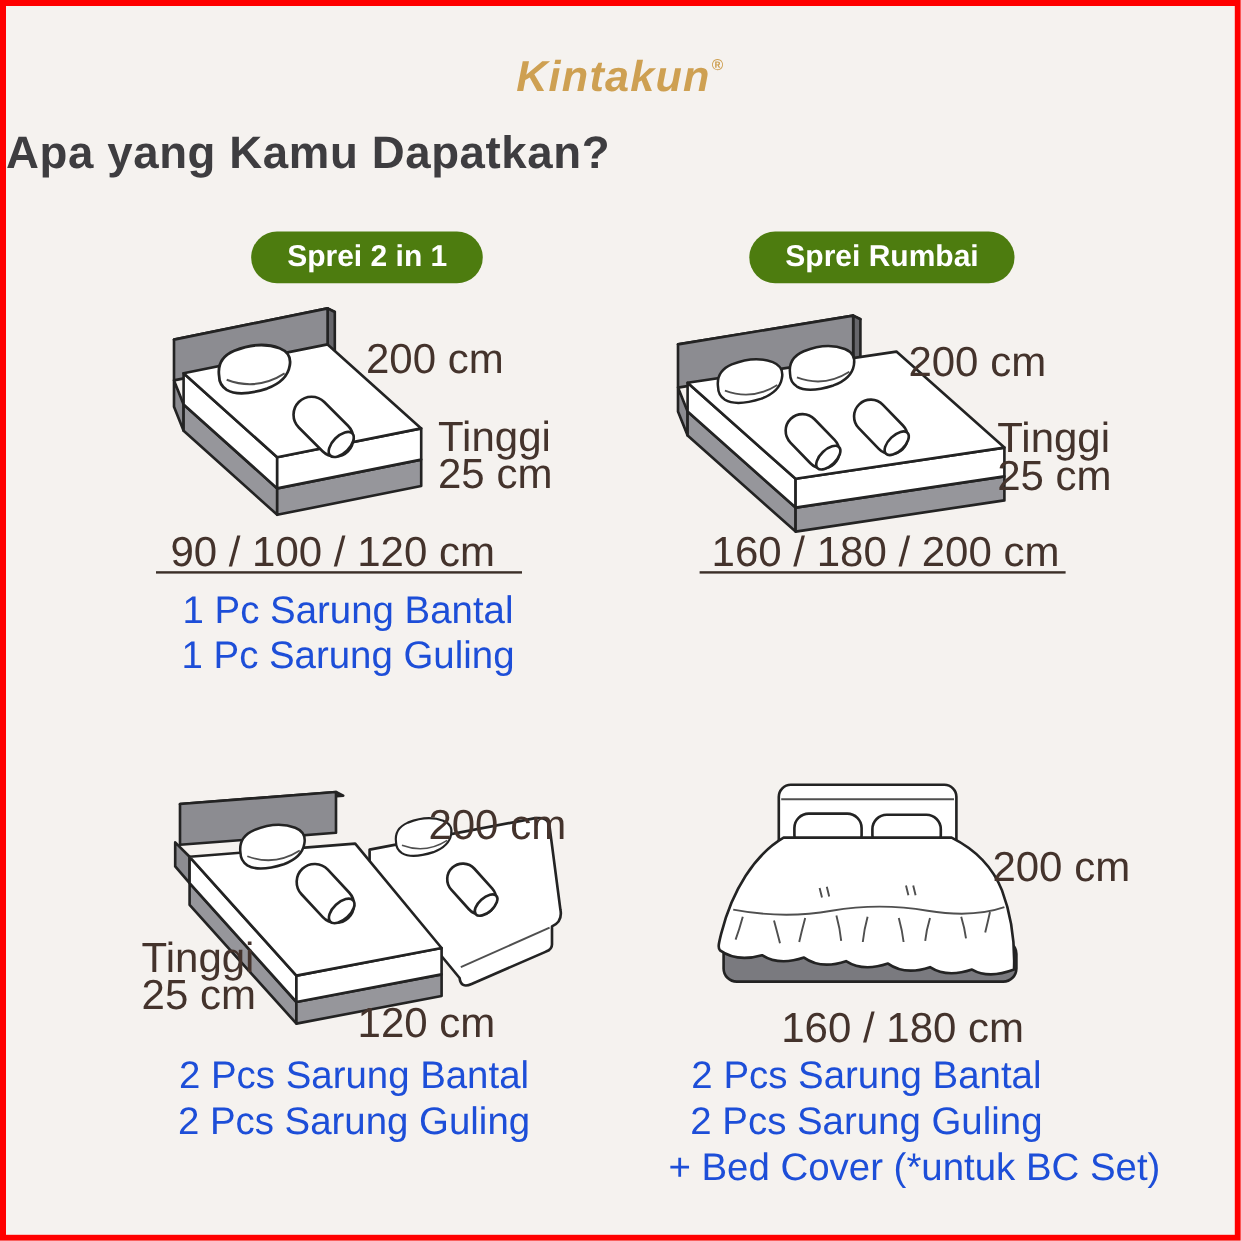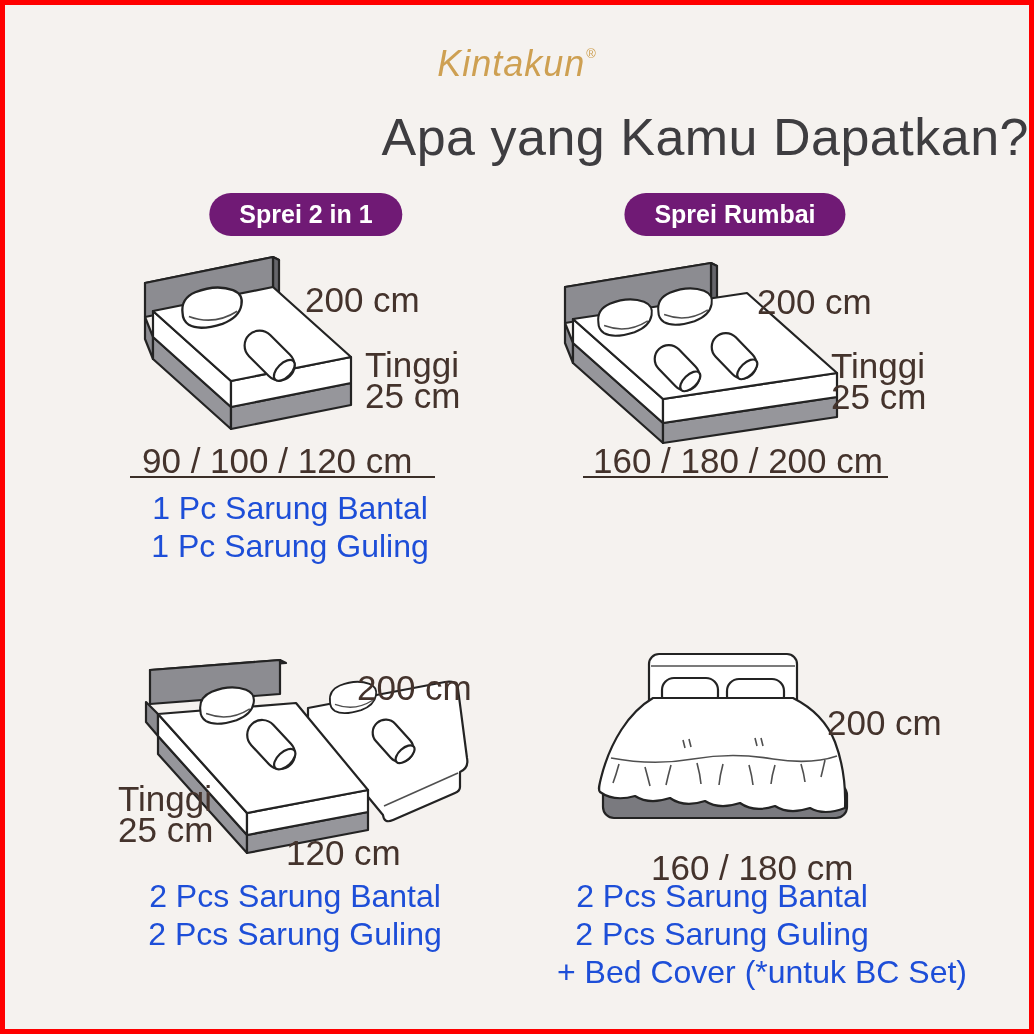--- a/index.html
+++ b/index.html
@@ -9,32 +9,32 @@
     background:#F5F2EF;
     border:5px solid #FF0000;
     box-sizing:border-box;
     overflow:hidden;
     font-family:"Liberation Sans", sans-serif;
     color:#44332C;
   }
   .abs{position:absolute;}
   .logo{
     top:38px;left:0;width:1024px;text-align:center;
-    font-size:36px;font-weight:normal;font-style:italic;
+    font-size:36px;font-weight:bold;font-style:italic;
     color:#CEA052;letter-spacing:1px;
   }
   .logo sup{font-size:13px;font-style:normal;vertical-align:18px;margin-left:1px;}
   .heading{
-    top:102px;left:0;width:1024px;text-align:right;
-    font-size:52px;font-weight:normal;color:#3E3D40;letter-spacing:0.5px;
+    top:102px;left:0;width:1024px;text-align:left;
+    font-size:38px;font-weight:bold;color:#3E3D40;letter-spacing:0.5px;
   }
   .badge{
     top:188px;
     transform:translateX(-50%);
-    background:#701a75;color:#FFFFFF;
+    background:#4d7c0f;color:#FFFFFF;
     font-size:25px;font-weight:bold;
     padding:7px 30px;border-radius:24px;
     white-space:nowrap;
   }
   .label{font-size:35px;line-height:31px;color:#44332C;white-space:nowrap;}
   .divider{border-top:2px solid #3B2F28;height:0;}
   .items{font-size:32px;line-height:38px;text-align:center;color:#1d4ed8;white-space:nowrap;}
   .italic{}
   svg{display:block;}
   .outl{stroke:#232323;stroke-width:2.2;stroke-linejoin:round;stroke-linecap:round;}
@@ -167,21 +167,21 @@
     <g transform="translate(152,74) rotate(47)">
       <rect class="outl white" x="0" y="-15" width="56" height="30" rx="15"></rect>
       <ellipse class="outl white" cx="48" cy="0" rx="7" ry="13"></ellipse>
     </g>
   </svg>
   <div class="abs label" style="left:352px;top:667px;width:110px;text-align:center;">200 cm</div>
   <div class="abs label" style="left:113px;top:778px;width:90px;text-align:left;">
     <div>Tinggi</div>
     <div>25 cm</div>
   </div>
-  <div class="abs label" style="left:281px;top:832px;width:104px;text-align:right;">120 cm</div>
+  <div class="abs label" style="left:293px;top:832px;width:104px;text-align:right;">120 cm</div>
   <div class="abs items" style="left:130px;top:872px;width:320px;">
     <div>2 Pcs Sarung Bantal</div>
     <div>2 Pcs Sarung Guling</div>
   </div>
 
   <svg class="abs" style="left:578px;top:633px;" width="290" height="202" viewBox="0 0 290 202">
 
     <rect class="outl white" x="66" y="16" width="148" height="70" rx="10"></rect>
     <path class="thin" d="M 68,28 L 212,28"></path>
 
@@ -197,20 +197,20 @@
       C 263,144 258,120 252,104
       C 244,84 230,70 210,60 Z"></path>
 
     <path class="thin" d="M 28,120 Q 70,128 110,121 Q 150,114 190,121 Q 228,127 254,118"></path>
 
     <path class="thin" d="M 36,126 q -3,11 -6,19 M 62,129 q 3,11 5,19 M 88,127 q -3,11 -5,20 M 114,125 q 3,11 4,21 M 140,126 q -3,11 -4,21 M 166,127 q 3,11 4,20 M 192,127 q -3,10 -4,19 M 218,126 q 3,10 4,18 M 242,122 q -2,9 -4,17"></path>
 
     <path class="thin" d="M 100,102 l 2,8 M 106,101 l 2,8 M 172,100 l 2,8 M 178,100 l 2,8"></path>
   </svg>
   <div class="abs label" style="left:822px;top:702px;width:110px;text-align:center;">200 cm</div>
-  <div class="abs label" style="left:646px;top:836px;width:150px;text-align:left;margin-top:11px;">160 / 180 cm</div>
+  <div class="abs label" style="left:646px;top:836px;width:150px;text-align:left;">160 / 180 cm</div>
   <div class="abs items" style="left:552px;top:872px;width:330px;">
     <div>2 Pcs Sarung Bantal</div>
     <div>2 Pcs Sarung Guling</div>
     <div><span>+ Bed Cover </span><span class="italic">(*untuk BC Set)</span></div>
   </div>
 
 </div>
 
 </body></html>

